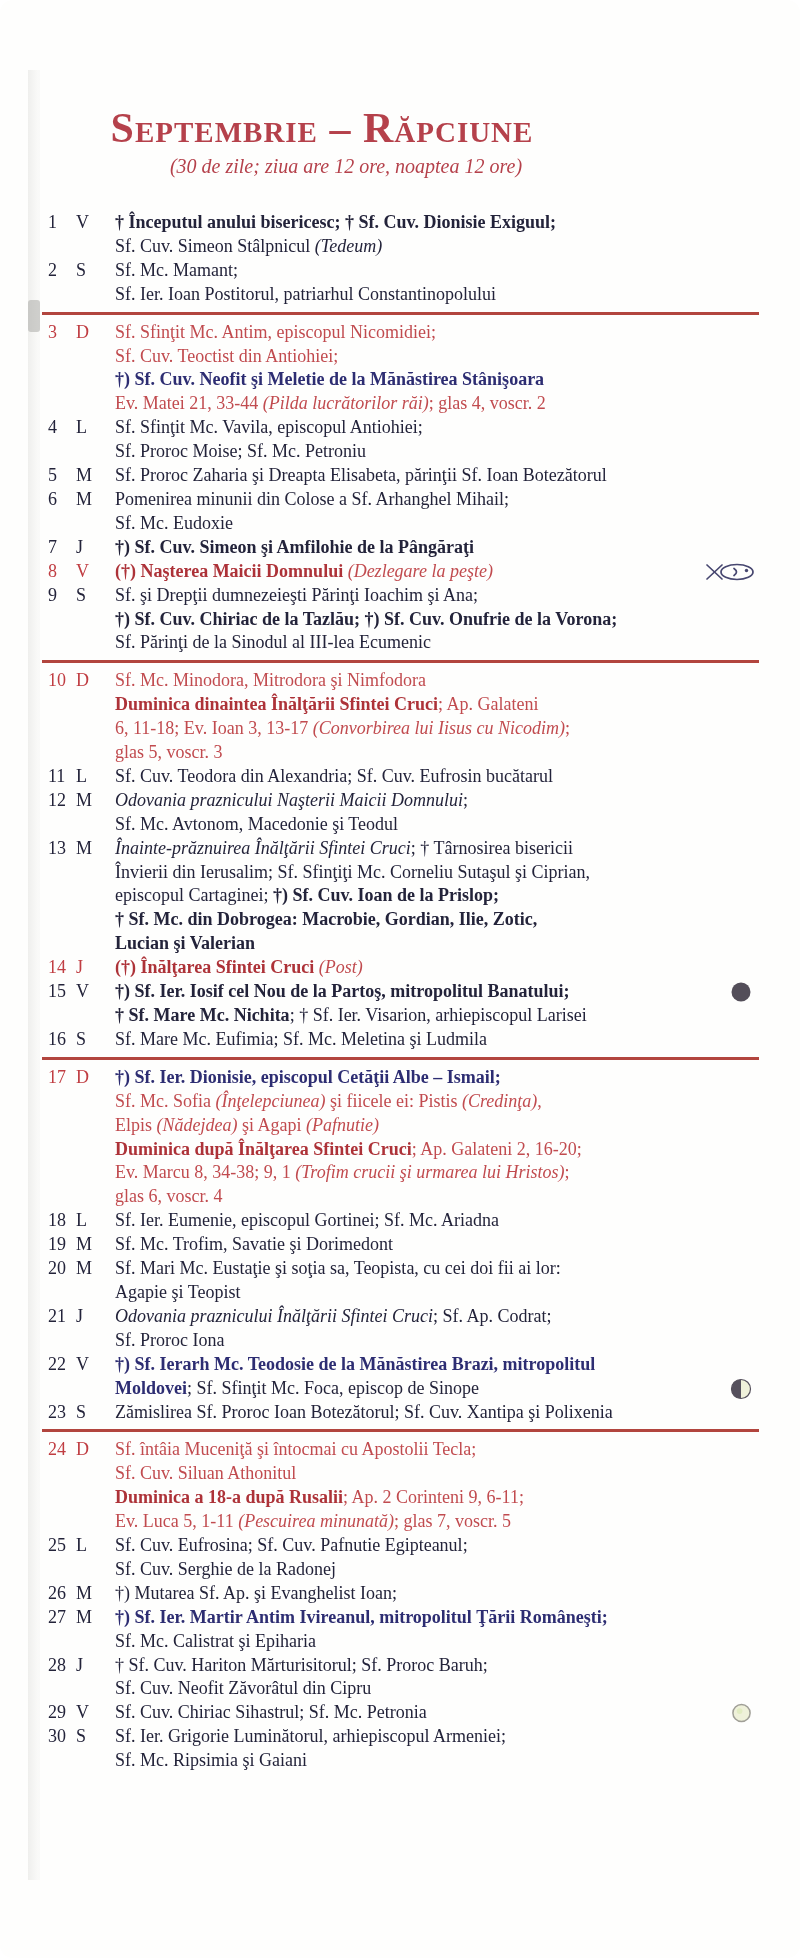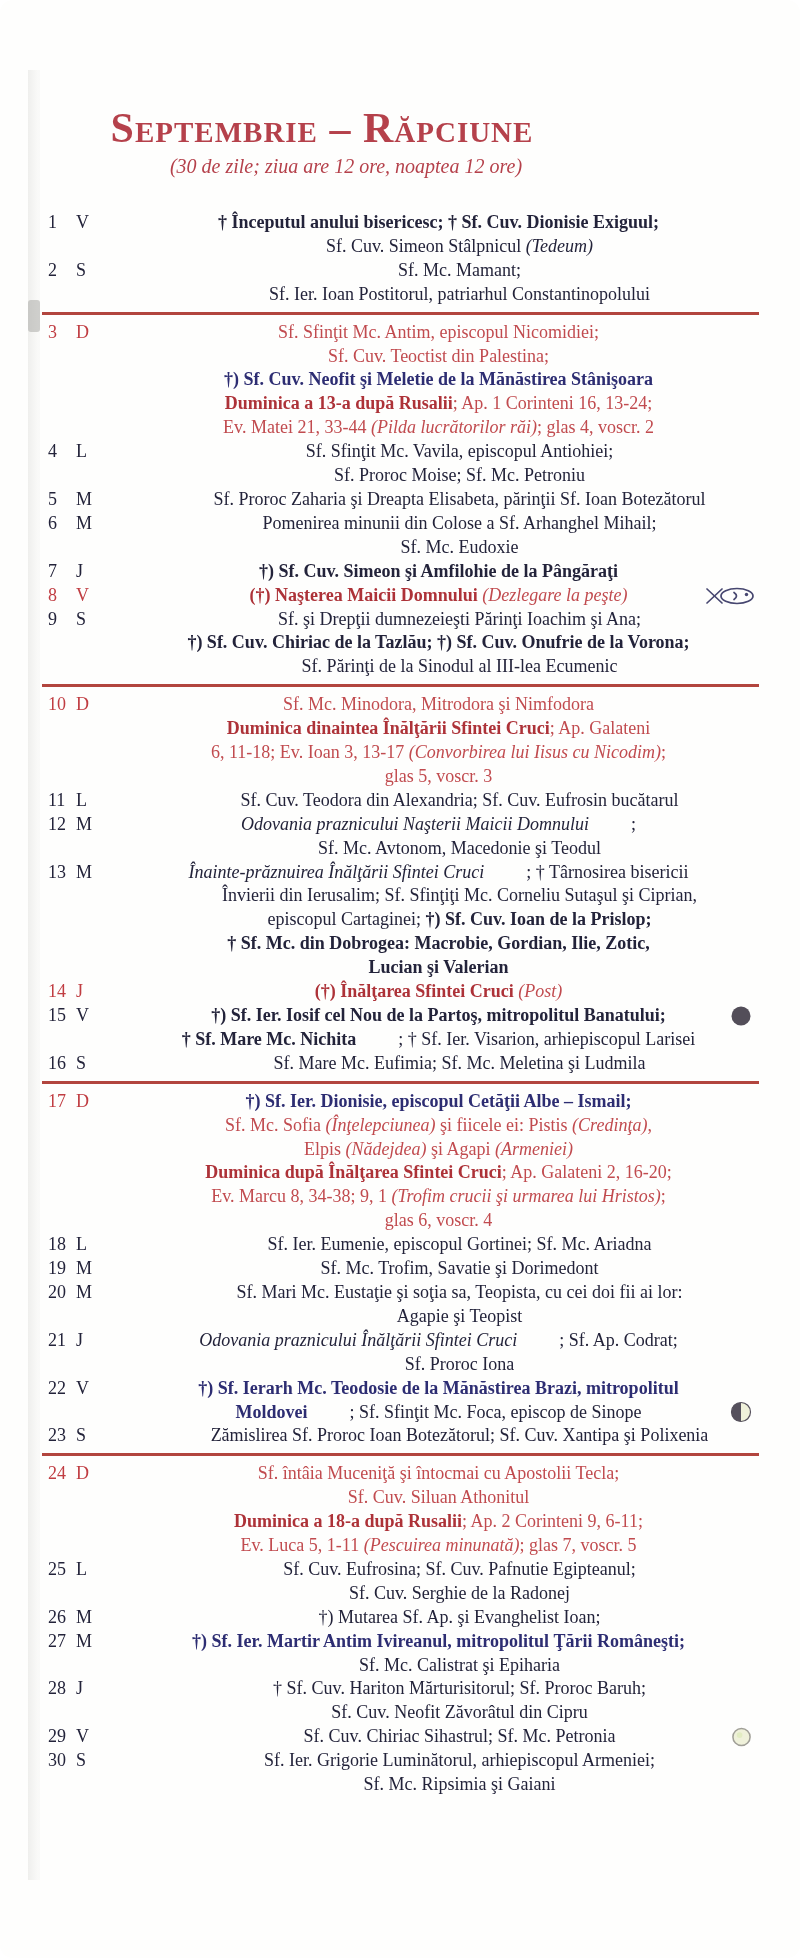--- a/index.html
+++ b/index.html
@@ -56,27 +56,27 @@
     height:3px;background:var(--sep);
     margin:5px 0 6px -6px;width:717px;
   }
   .entry{display:flex;align-items:flex-start;}
   .day{
     flex:none;width:67px;display:flex;
     font-size:18px;line-height:23.9px;color:var(--ink);
   }
   .day .dnum{display:inline-block;width:28px;}
   .day.redday{color:#c03d42;}
-  .content{flex:1;min-width:0;text-align:center;}
+  .content{flex:1;min-width:0;}
   .line{
     position:relative;
     font-size:18px;line-height:23.9px;
     white-space:nowrap;color:var(--ink);
   }
-  .s-r{color:var(--ink);margin-left:42px;}
+  .s-r{color:var(--ink);}
   .s-b{font-weight:bold;color:var(--ink);}
   .s-bn{font-weight:bold;color:var(--navy);}
   .s-i{font-style:italic;color:var(--ink);}
   .s-red{color:var(--red);}
   .s-redb{font-weight:bold;color:var(--red-bold);}
   .s-redi{font-style:italic;color:var(--red);}
   .licon{
     position:absolute;top:50%;transform:translateY(-50%);
     display:inline-flex;line-height:0;
   }
@@ -117,23 +117,22 @@
         </div>
       </div>
       <div class="sep"></div>
       <div class="entry">
         <div class="day redday">
           <span class="dnum">3</span>
           <span class="dwd">D</span>
         </div>
         <div class="content">
           <div class="line"><span class="s-red">Sf. Sfinţit Mc. Antim, episcopul Nicomidiei;</span></div>
-          <div class="line"><span class="s-red">Sf. Cuv. Teoctist din Palestina;</span></div>
+          <div class="line"><span class="s-red">Sf. Cuv. Teoctist din Antiohiei;</span></div>
           <div class="line"><span class="s-bn">†) Sf. Cuv. Neofit şi Meletie de la Mănăstirea Stânişoara</span></div>
-          <div class="line"><span class="s-redb">Duminica a 13-a după Rusalii</span><span class="s-red">; Ap. 1 Corinteni 16, 13-24;</span></div>
           <div class="line"><span class="s-red">Ev. Matei 21, 33-44 </span><span class="s-redi">(Pilda lucrătorilor răi)</span><span class="s-red">; glas 4, voscr. 2</span></div>
         </div>
       </div>
       <div class="entry">
         <div class="day">
           <span class="dnum">4</span>
           <span class="dwd">L</span>
         </div>
         <div class="content">
           <div class="line"><span class="s-r">Sf. Sfinţit Mc. Vavila, episcopul Antiohiei;</span></div>
@@ -275,21 +274,21 @@
       </div>
       <div class="sep"></div>
       <div class="entry">
         <div class="day redday">
           <span class="dnum">17</span>
           <span class="dwd">D</span>
         </div>
         <div class="content">
           <div class="line"><span class="s-bn">†) Sf. Ier. Dionisie, episcopul Cetăţii Albe – Ismail;</span></div>
           <div class="line"><span class="s-red">Sf. Mc. Sofia </span><span class="s-redi">(Înţelepciunea)</span><span class="s-red"> şi fiicele ei: Pistis </span><span class="s-redi">(Credinţa)</span><span class="s-red">,</span></div>
-          <div class="line"><span class="s-red">Elpis </span><span class="s-redi">(Nădejdea)</span><span class="s-red"> şi Agapi </span><span class="s-redi">(Armeniei)</span></div>
+          <div class="line"><span class="s-red">Elpis </span><span class="s-redi">(Nădejdea)</span><span class="s-red"> şi Agapi </span><span class="s-redi">(Pafnutie)</span></div>
           <div class="line"><span class="s-redb">Duminica după Înălţarea Sfintei Cruci</span><span class="s-red">; Ap. Galateni 2, 16-20;</span></div>
           <div class="line"><span class="s-red">Ev. Marcu 8, 34-38; 9, 1 </span><span class="s-redi">(Trofim crucii şi urmarea lui Hristos)</span><span class="s-red">;</span></div>
           <div class="line"><span class="s-red">glas 6, voscr. 4</span></div>
         </div>
       </div>
       <div class="entry">
         <div class="day">
           <span class="dnum">18</span>
           <span class="dwd">L</span>
         </div>

